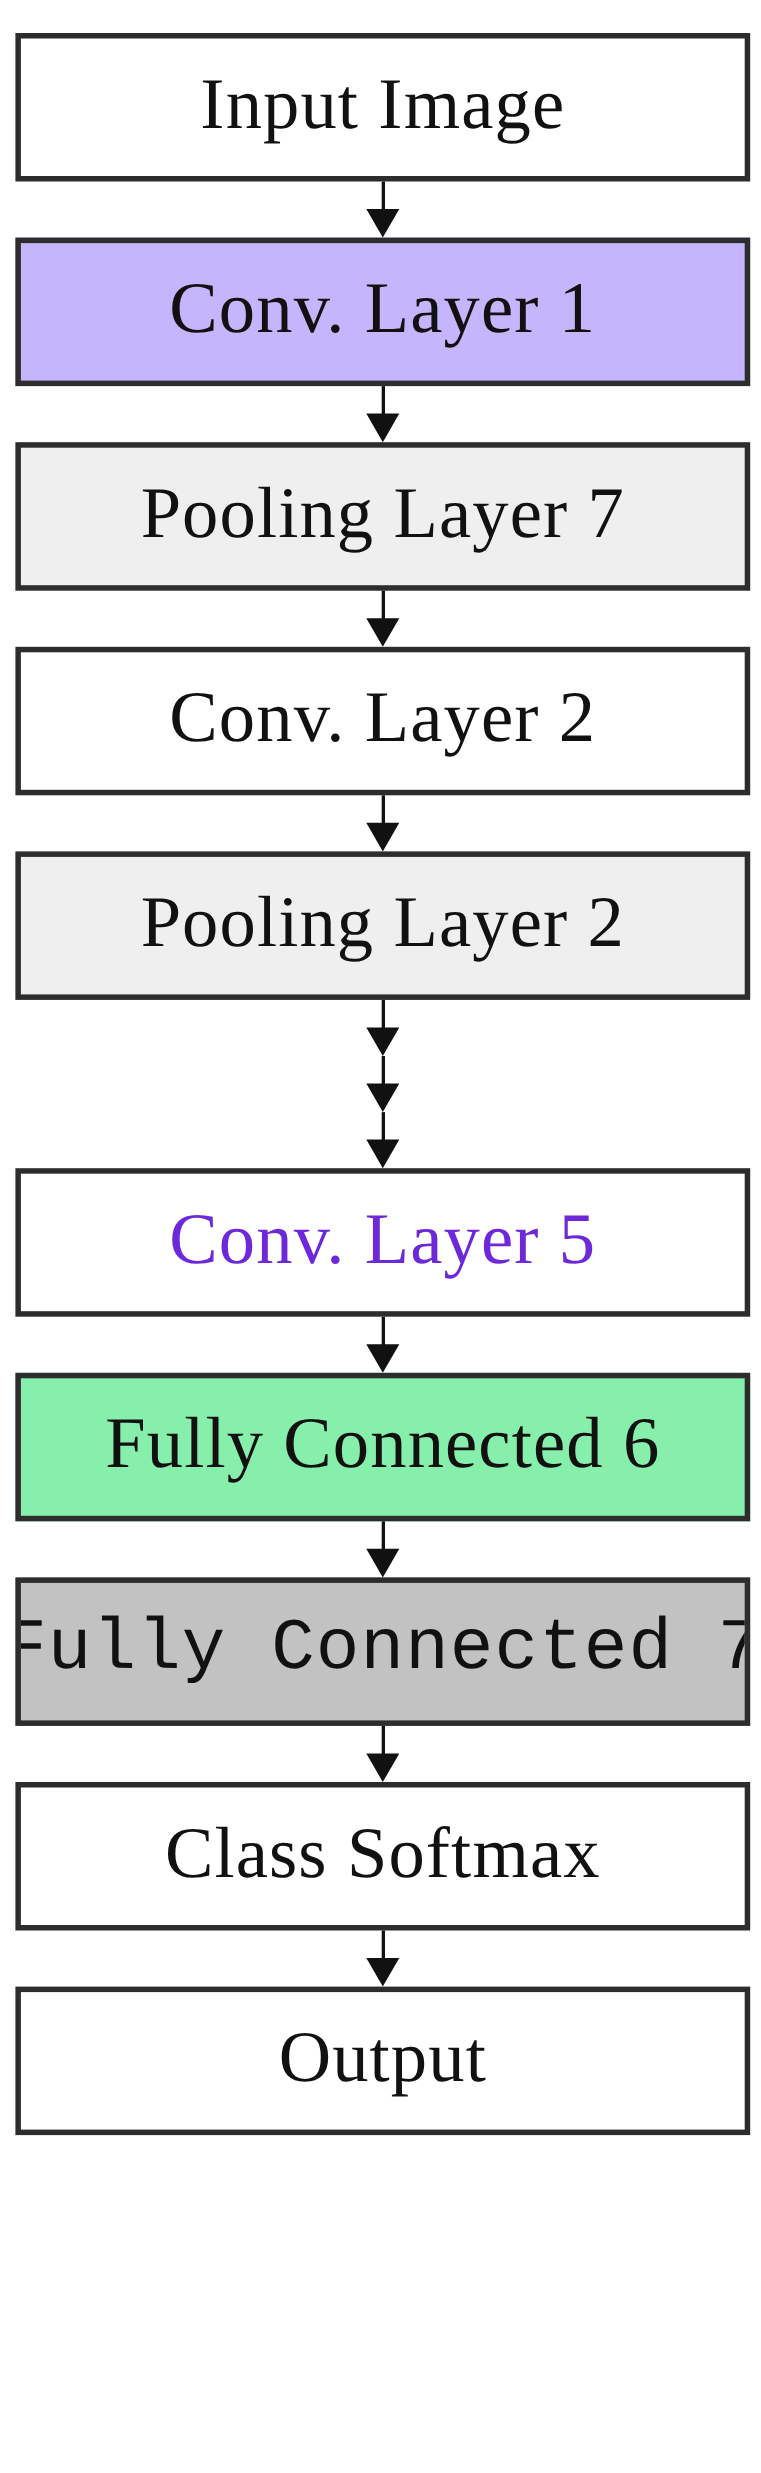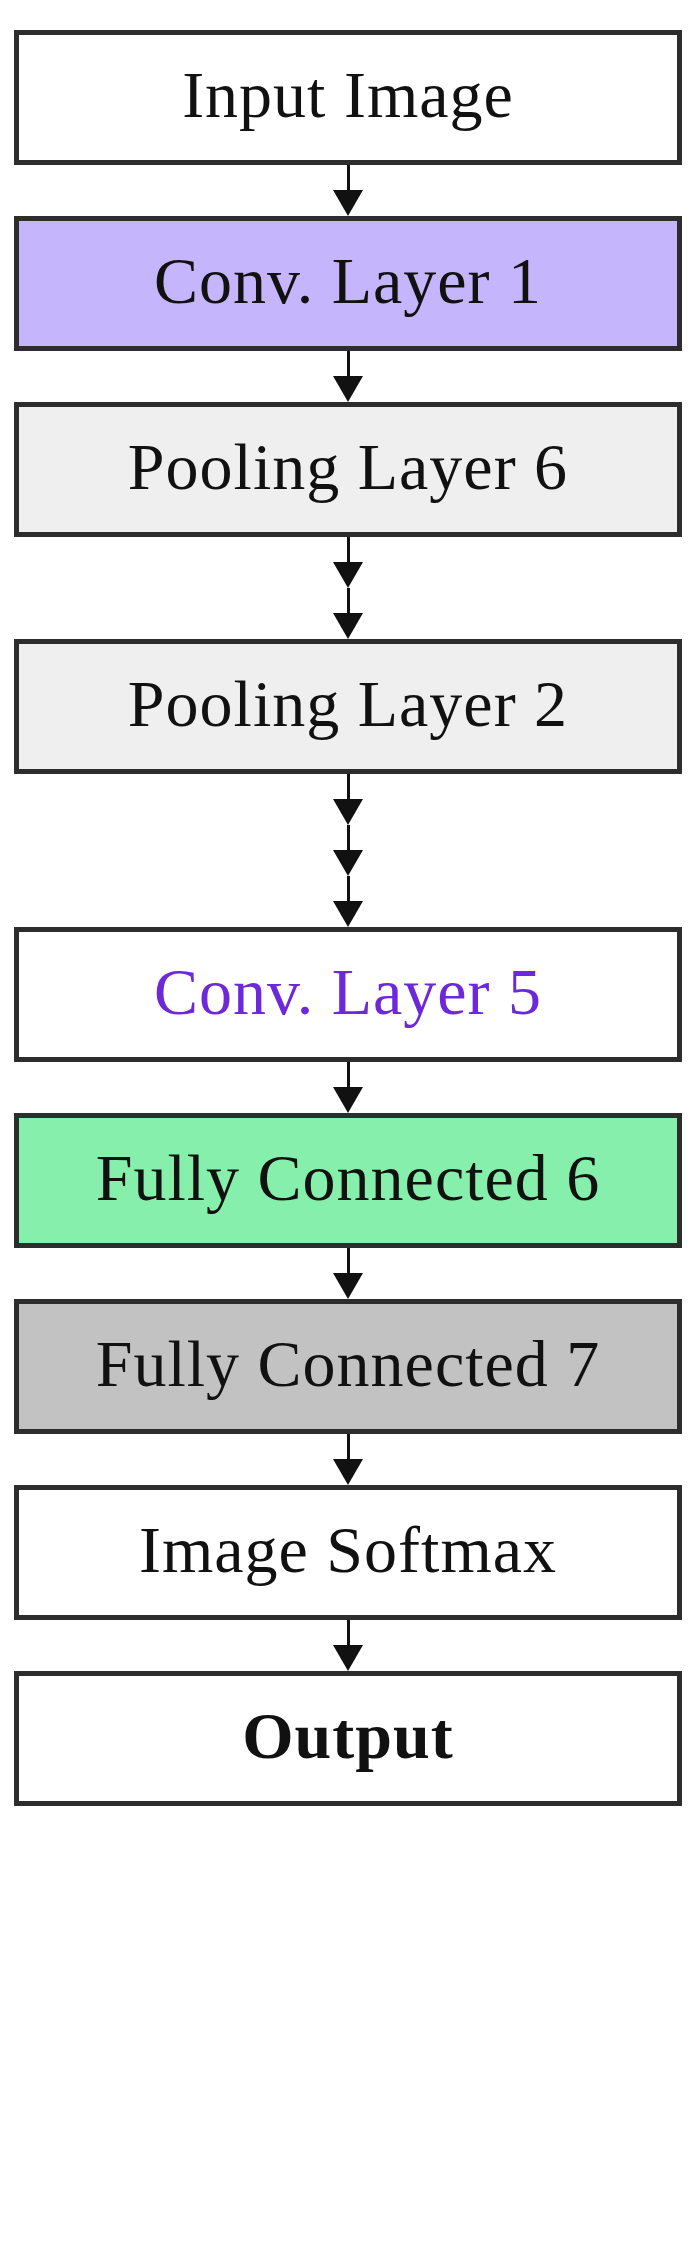--- a/index.html
+++ b/index.html
@@ -77,28 +77,31 @@
   <div class="node" style="background: #c4b5fd; border-color: rgb(45, 45, 45);">
     <span class="node-label" style="color: rgb(17, 17, 17);">Conv. Layer 1</span>
   </div>
 
   <div class="arrow">
     <div class="arrow-line" style="background: rgb(17, 17, 17);"></div>
     <div class="arrow-head" style="border-top-color: rgb(17, 17, 17);"></div>
   </div>
 
   <div class="node" style="background: rgb(239, 239, 239); border-color: rgb(45, 45, 45);">
-    <span class="node-label" style="color: rgb(17, 17, 17);">Pooling Layer 6</span>
+    <span class="node-label" style="color: rgb(17, 17, 17);">Pooling Layer 7</span>
   </div>
 
   <div class="arrow">
     <div class="arrow-line" style="background: rgb(17, 17, 17);"></div>
     <div class="arrow-head" style="border-top-color: rgb(17, 17, 17);"></div>
   </div>
 
+  <div class="node" style="background: rgb(255, 255, 255); border-color: rgb(45, 45, 45);">
+    <span class="node-label" style="color: rgb(17, 17, 17);">Conv. Layer 2</span>
+  </div>
 
   <div class="arrow">
     <div class="arrow-line" style="background: rgb(17, 17, 17);"></div>
     <div class="arrow-head" style="border-top-color: rgb(17, 17, 17);"></div>
   </div>
 
   <div class="node" style="background: rgb(239, 239, 239); border-color: rgb(45, 45, 45); justify-content: center;">
     <span class="node-label" style="color: rgb(17, 17, 17);">Pooling Layer 2</span>
   </div>
 
@@ -130,34 +133,34 @@
 
   <div class="node" style="background: #86efac; border-color: rgb(45, 45, 45);">
     <span class="node-label" style="color: rgb(17, 17, 17);">Fully Connected 6</span>
   </div>
 
   <div class="arrow">
     <div class="arrow-line" style="background: rgb(17, 17, 17);"></div>
     <div class="arrow-head" style="border-top-color: rgb(17, 17, 17);"></div>
   </div>
 
-  <div class="node" style="background: rgb(194, 194, 194); border-color: rgb(45, 45, 45);">
+  <div class="node" style="background: rgb(194, 194, 194); border-color: rgb(45, 45, 45); font-family: Liberation Mono, monospace;">
     <span class="node-label" style="color: rgb(17, 17, 17);">Fully Connected 7</span>
   </div>
 
   <div class="arrow">
     <div class="arrow-line" style="background: rgb(17, 17, 17);"></div>
     <div class="arrow-head" style="border-top-color: rgb(17, 17, 17);"></div>
   </div>
 
   <div class="node" style="background: rgb(255, 255, 255); border-color: rgb(45, 45, 45);">
-    <span class="node-label" style="color: rgb(17, 17, 17);">Image Softmax</span>
+    <span class="node-label" style="color: rgb(17, 17, 17);">Class Softmax</span>
   </div>
 
   <div class="arrow">
     <div class="arrow-line" style="background: rgb(17, 17, 17);"></div>
     <div class="arrow-head" style="border-top-color: rgb(17, 17, 17);"></div>
   </div>
 
-  <div class="node" style="background: rgb(255, 255, 255); border-color: rgb(45, 45, 45); font-weight: bold;">
+  <div class="node" style="background: rgb(255, 255, 255); border-color: rgb(45, 45, 45);">
     <span class="node-label" style="color: rgb(17, 17, 17);">Output</span>
   </div>
 </div>
 
 </body></html>

